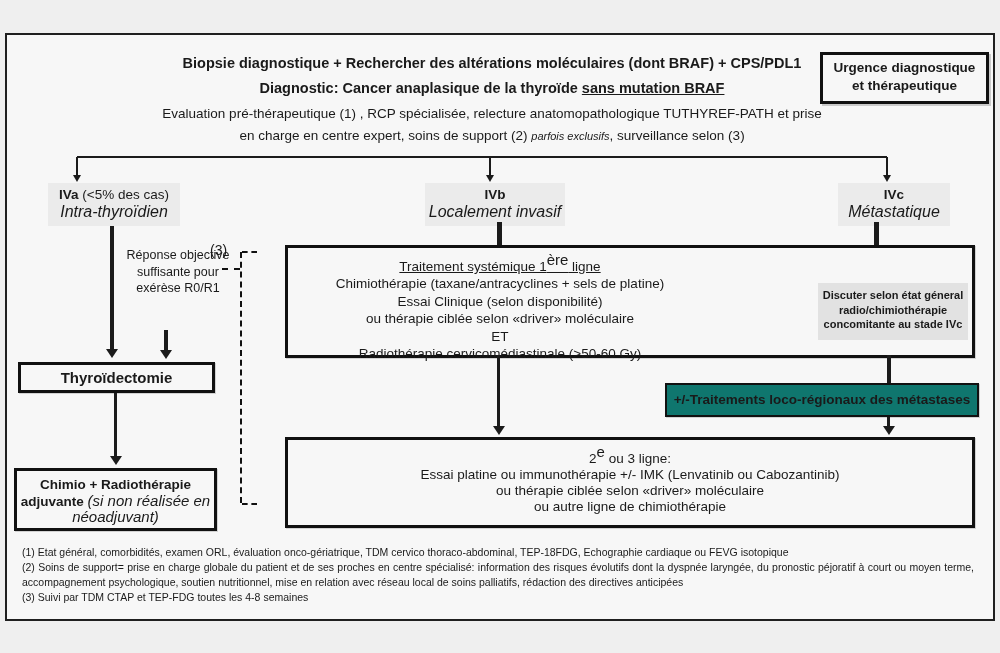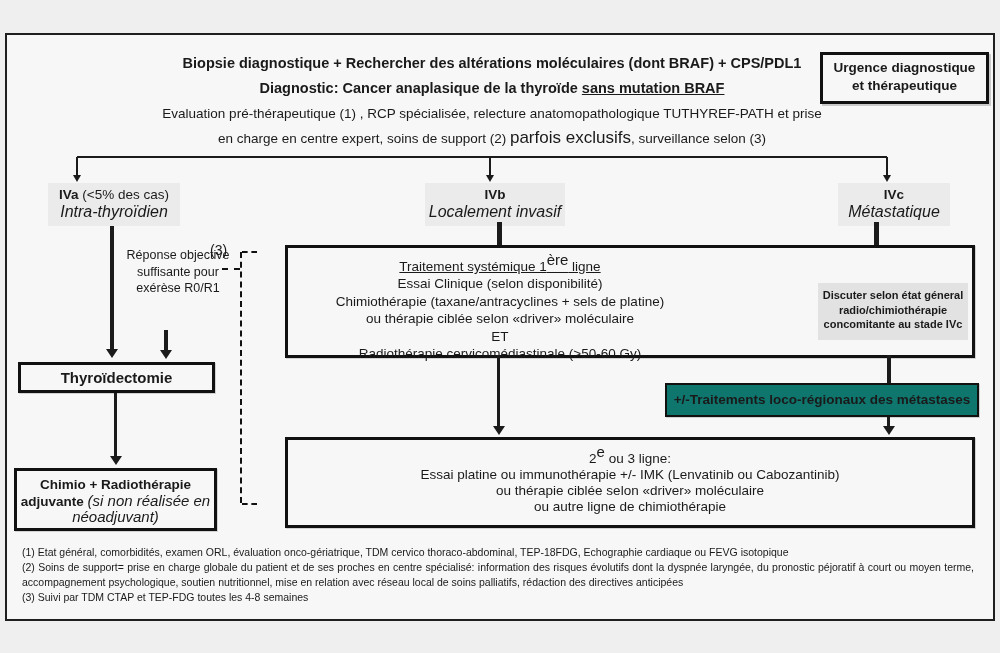--- a/index.html
+++ b/index.html
@@ -6,21 +6,21 @@
   body{background:#e9e9e9;font-family:"Liberation Sans",sans-serif;color:#1a1a1a;}
   #canvas{position:relative;width:1000px;height:653px;background:#efefef;overflow:hidden;}
   .abs{position:absolute;}
   .outer{left:5px;top:33px;width:986px;height:584px;border:2px solid #1f1f1f;background:#f7f7f7;}
   .b{font-weight:bold;}
   .u{text-decoration:underline;}
   
   .hline{left:12px;width:960px;text-align:center;}
   .h-bold{font-size:14.5px;font-weight:bold;}
   .h-norm{font-size:13.5px;}
-  .h-small-i{font-size:17px;}
+  .h-small-i{font-style:italic;font-size:11px;}
   
   .urgence{left:820px;top:52px;width:163px;height:42px;border:3px solid #111;background:#f7f7f7;
            font-weight:bold;font-size:13.5px;text-align:center;padding-top:4px;line-height:18px;
            box-shadow:2px 2px 0 rgba(0,0,0,0.18);}
   
   .stage{background:#ebebeb;text-align:center;padding-top:4px;}
   .stage .lab{font-size:13.5px;}
   .stage .sub{font-size:16px;font-style:italic;margin-top:1px;}
   
   .box{border:3px solid #111;background:#f7f7f7;box-shadow:1px 1px 0 rgba(0,0,0,0.15);}
@@ -117,22 +117,22 @@
   <div class="abs dash-h" style="left:242px;top:251px;width:15px;height:0;"></div>
   <div class="abs dash-v" style="left:240px;top:252px;width:0;height:251px;"></div>
   <div class="abs dash-h" style="left:242px;top:503px;width:15px;height:0;"></div>
 
   <div class="abs ln" style="left:497px;top:222px;width:5px;height:23px;"></div>
   <div class="abs ln" style="left:874px;top:222px;width:5px;height:23px;"></div>
 
   <div class="abs box" style="left:285px;top:245px;width:684px;height:107px;"></div>
   <div class="abs t1text">
     <div class="u"><span>Traitement systémique 1</span><sup>ère</sup><span> ligne</span></div>
+    <div>Chimiothérapie (taxane/antracyclines + sels de platine)</div>
     <div>Essai Clinique (selon disponibilité)</div>
-    <div>Chimiothérapie (taxane/antracyclines + sels de platine)</div>
     <div>ou thérapie ciblée selon «driver» moléculaire</div>
     <div>ET</div>
     <div>Radiothérapie cervicomédiastinale (&gt;50-60 Gy)</div>
   </div>
   <div class="abs discuter">
     <div>Discuter selon état géneral</div>
     <div>radio/chimiothérapie</div>
     <div>concomitante au stade IVc</div>
   </div>
 

